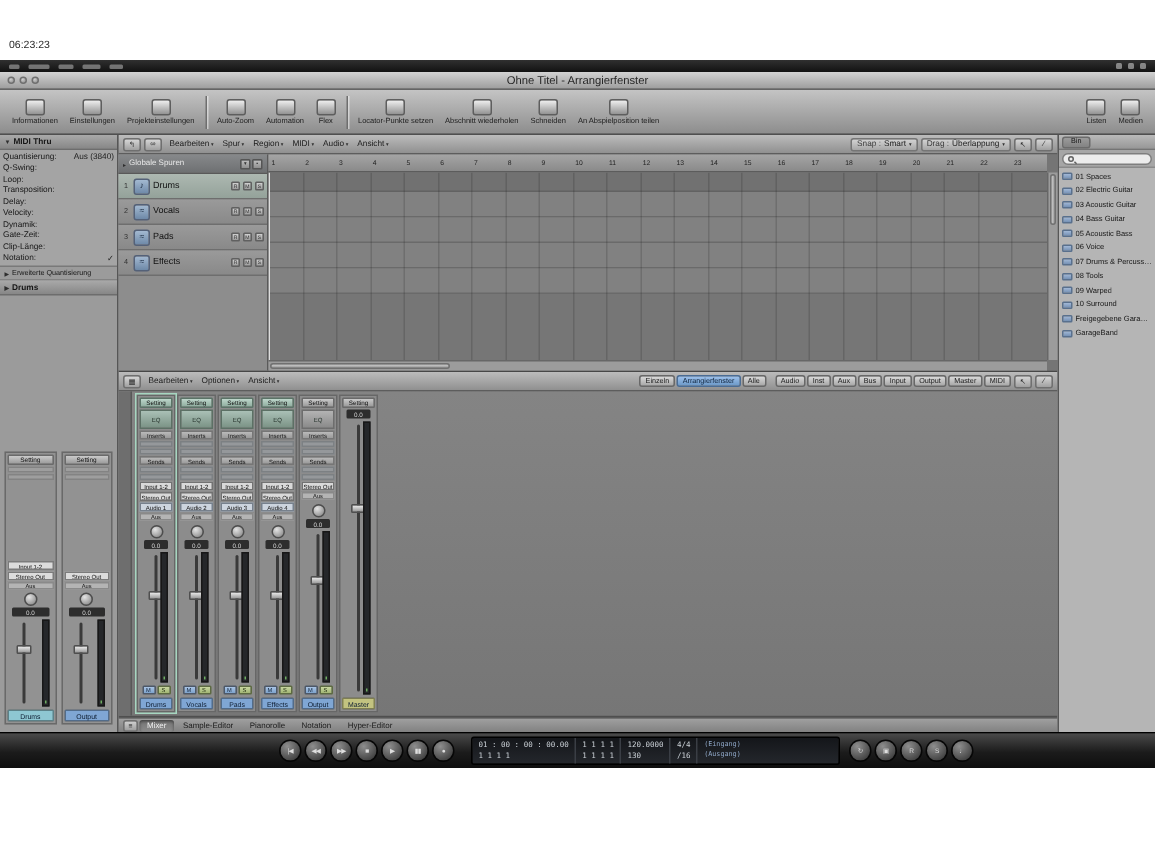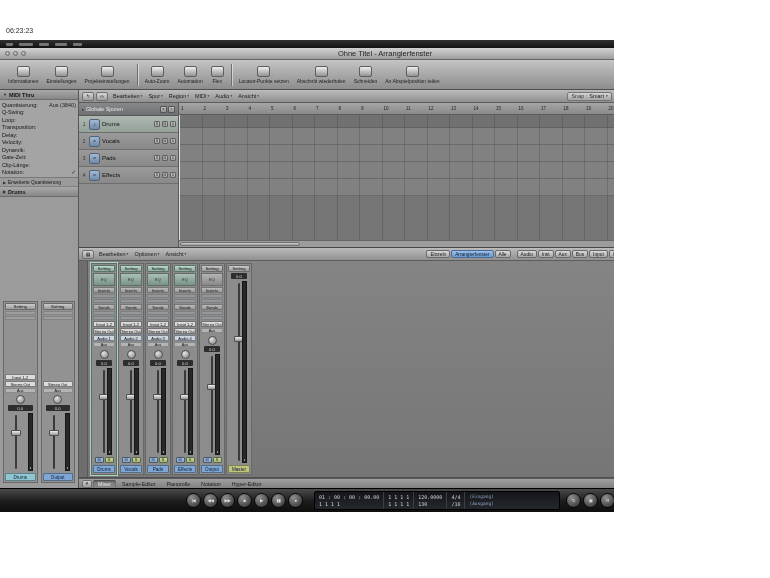--- a/index.html
+++ b/index.html
@@ -1,17 +1,17 @@
 <!DOCTYPE html>
 <html><head>
 <meta charset="utf-8">
 <style>
   html,body{margin:0;padding:0;background:#fff;}
   body{font-family:"Liberation Sans",sans-serif;-webkit-font-smoothing:antialiased;}
-  .stage{position:relative;width:614px;height:578px;background:#fff;overflow:hidden;}
+  .stage{position:relative;width:770px;height:578px;background:#fff;overflow:hidden;}
   .ts{position:absolute;top:27px;left:6px;font-size:7px;color:#2b2b2b;}
   .desktop{position:absolute;top:40px;left:0;width:770px;height:472px;background:#7a7a7a;}
   *{box-sizing:border-box;}
 
   
   .menubar{height:8px;background:linear-gradient(#303030,#121212);display:flex;align-items:center;padding:0 6px;gap:6px;}
   .mb-blob{height:3px;border-radius:1px;background:rgba(255,255,255,.38);}
   .mb-right{margin-left:auto;display:flex;gap:4px;}
   .mb-right i{width:4px;height:4px;background:rgba(255,255,255,.45);border-radius:1px;display:block;}
 

